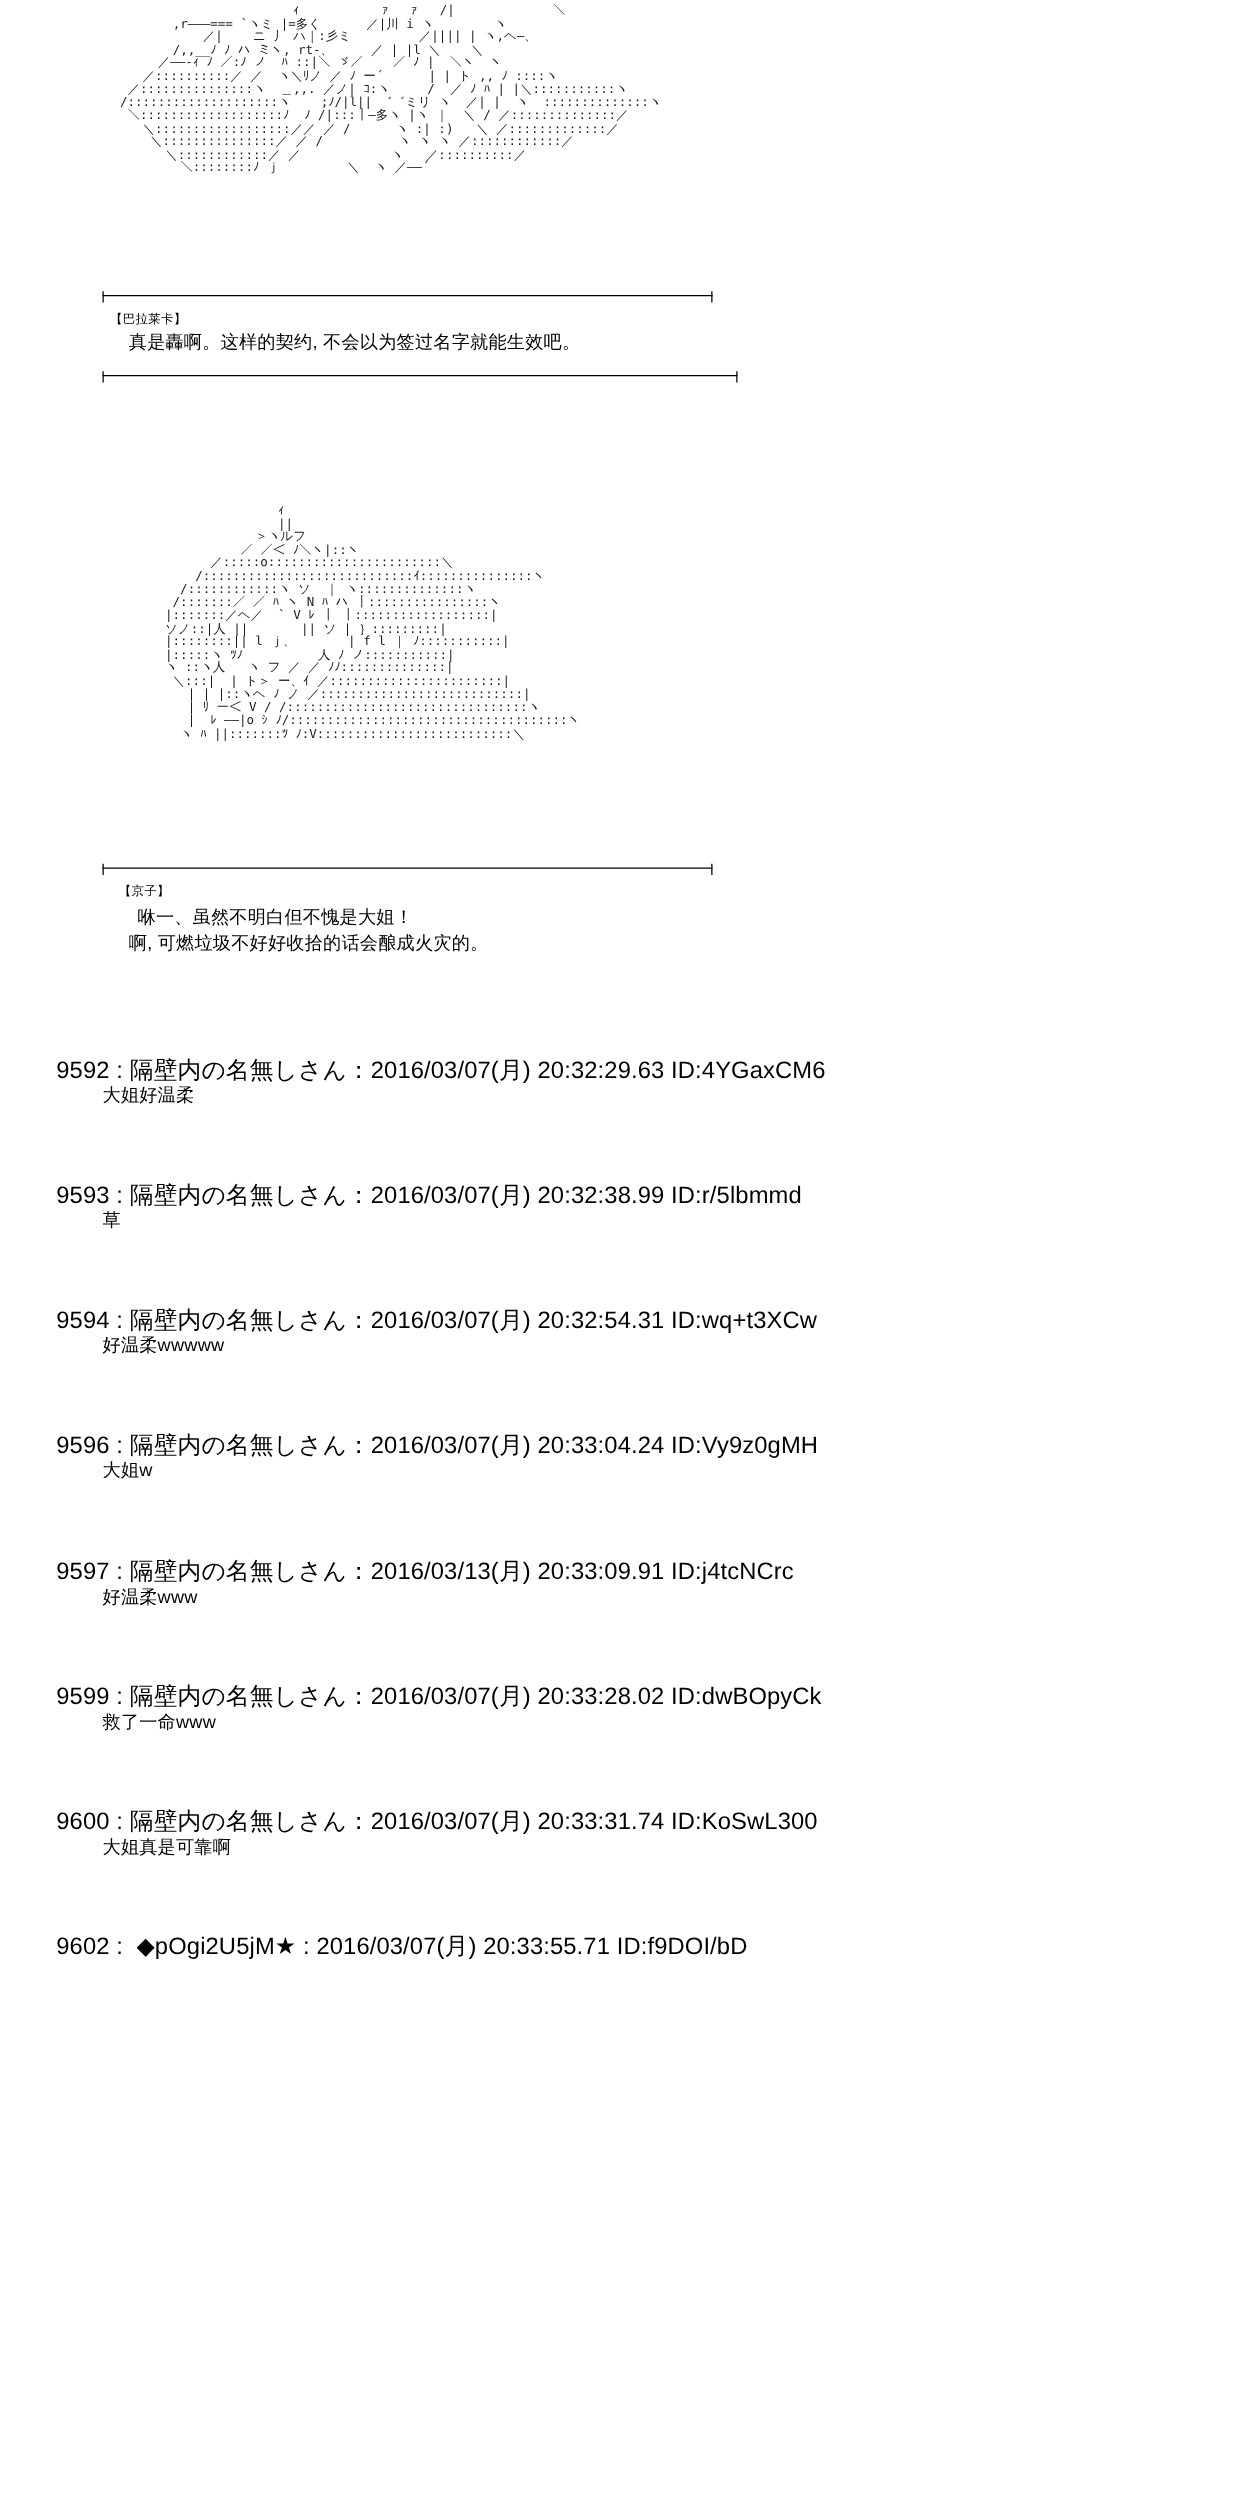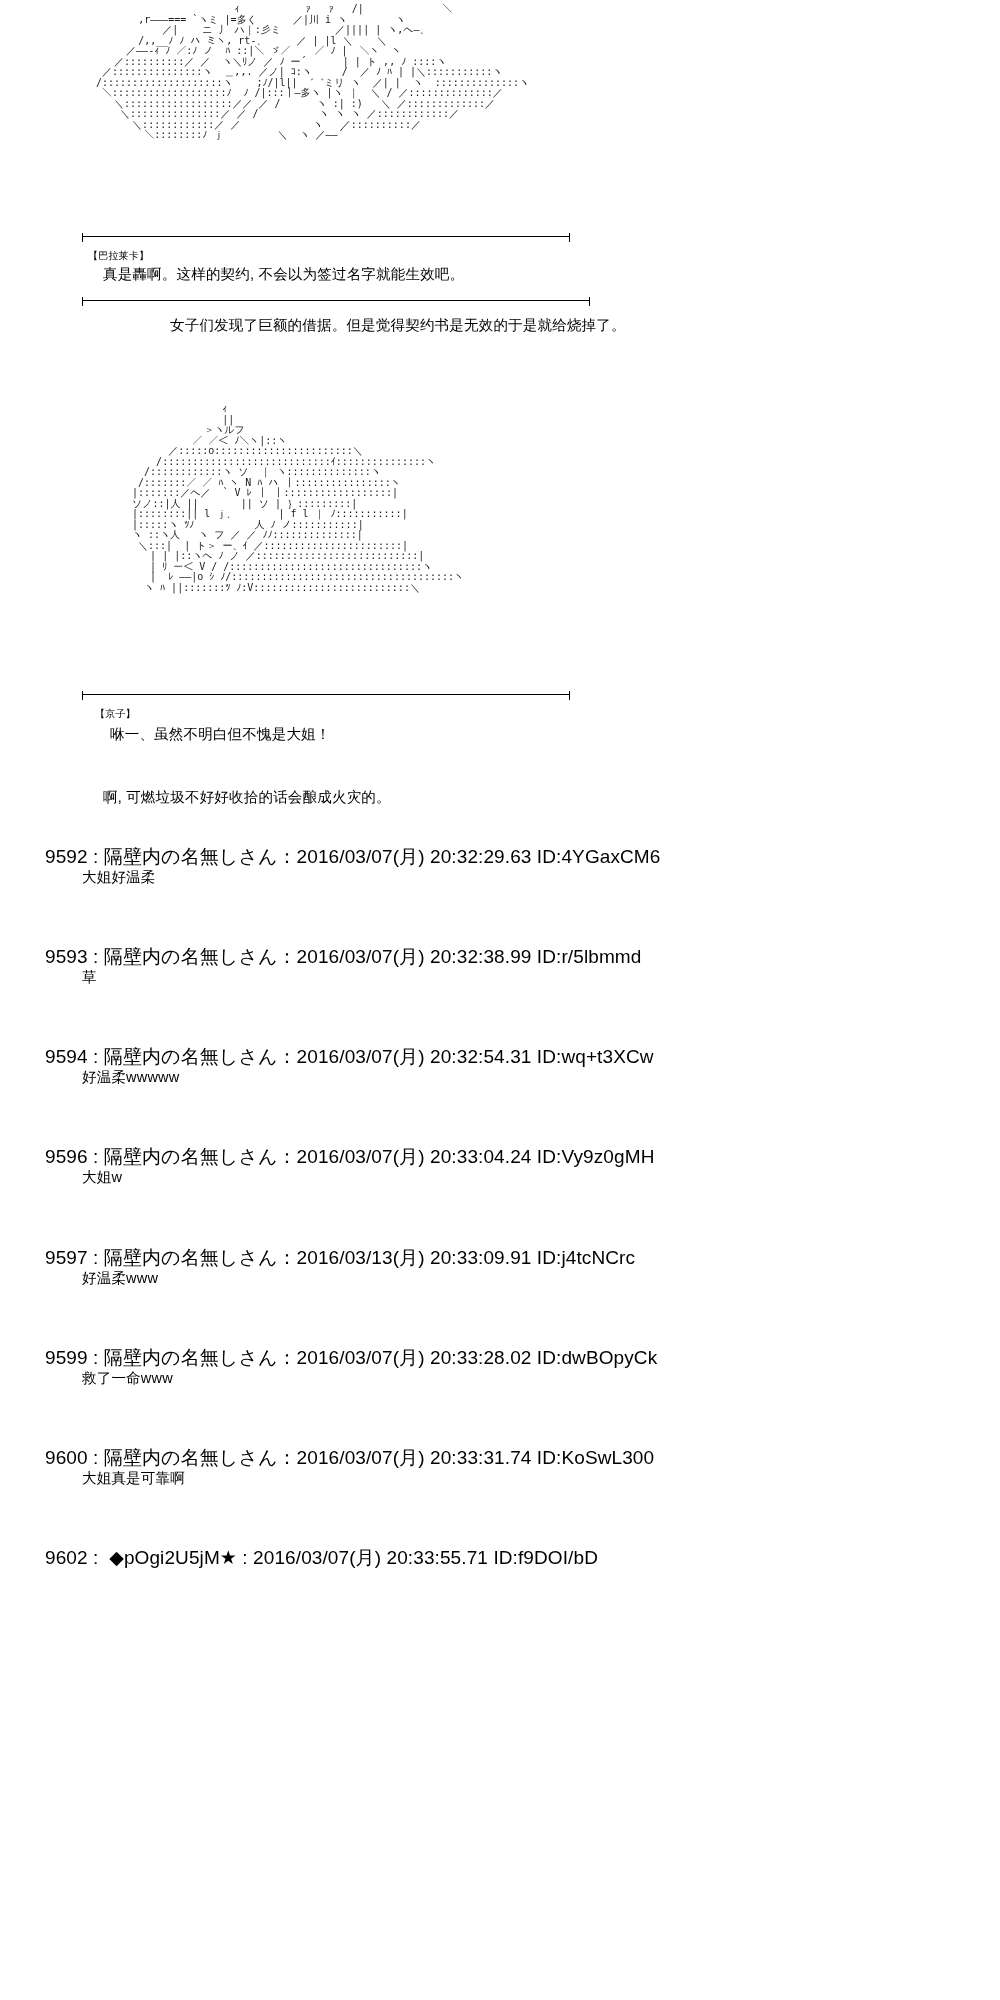--- a/index.html
+++ b/index.html
@@ -84,21 +84,21 @@
     line-height: 21px;
     white-space: pre;
     letter-spacing: 0.2px;
   }
 
   .blk1-name { left: 88px; top: 245px; }
   .blk1-l1   { left: 103px; top: 264px; }
   .narr-1    { left: 170px; top: 315px; }
   .blk2-name { left: 95px; top: 703px; }
   .blk2-l1   { left: 110px; top: 724px; }
-  .blk2-l2   { left: 103px; top: 787px; }
+  .blk2-l2   { left: 103px; top: 745px; }
 
   
   .post {
     position: absolute;
     left: 0;
     width: 1000px;
   }
   .post-head {
     position: absolute;
     font-size: 19px;
@@ -134,21 +134,20 @@
     ＼:::::::::::::::／ ／ /          ヽ ヽ ヽ ／::::::::::::／
       ＼::::::::::::／ ／            ヽ   ／::::::::::／
         ＼::::::::ﾉ ｊ         ＼  ヽ ／――´</pre>
 
   <div class="sep sep-a"></div>
 
   <div class="speaker blk1-name">【巴拉莱卡】</div>
   <div class="line blk1-l1">真是轟啊。这样的契约, 不会以为签过名字就能生效吧。</div>
 
   <div class="sep sep-b"></div>
-  <div class="narr narr-1">女子们发现了巨额的借据。但是觉得契约书是无效的于是就给烧掉了。</div>
 
   <pre class="aa aa-2">                 ｨ
                  ||
               ＞ヽルフ
             ／ ／＜ ﾉ＼ヽ|::ヽ
         ／:::::о:::::::::::::::::::::::＼
       /::::::::::::::::::::::::::::ｲ:::::::::::::::ヽ
     /::::::::::::ヽ ソ  ｜ ヽ::::::::::::::ヽ
    /:::::::／ ／ ﾊ ヽ N ﾊ ハ ｜::::::::::::::::ヽ
   |:::::::／ヘ／  ` V ﾚ ｜ ｜::::::::::::::::::|

